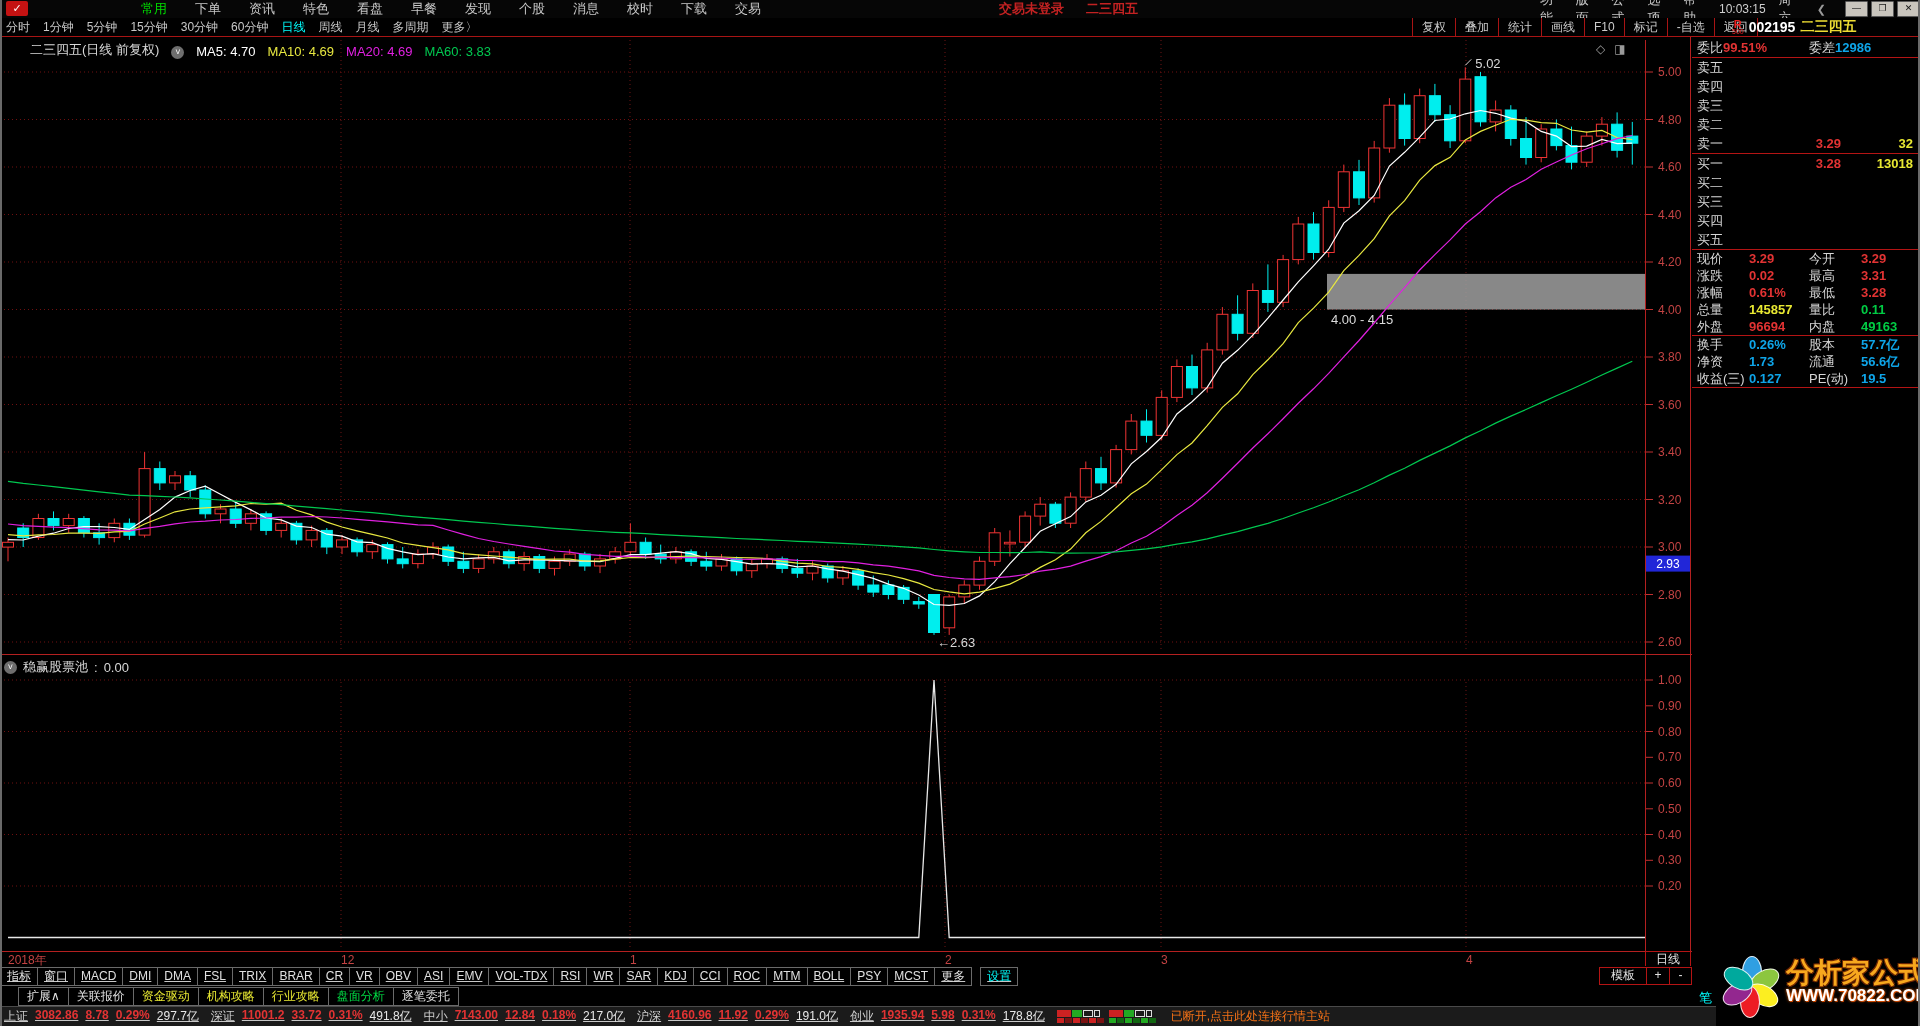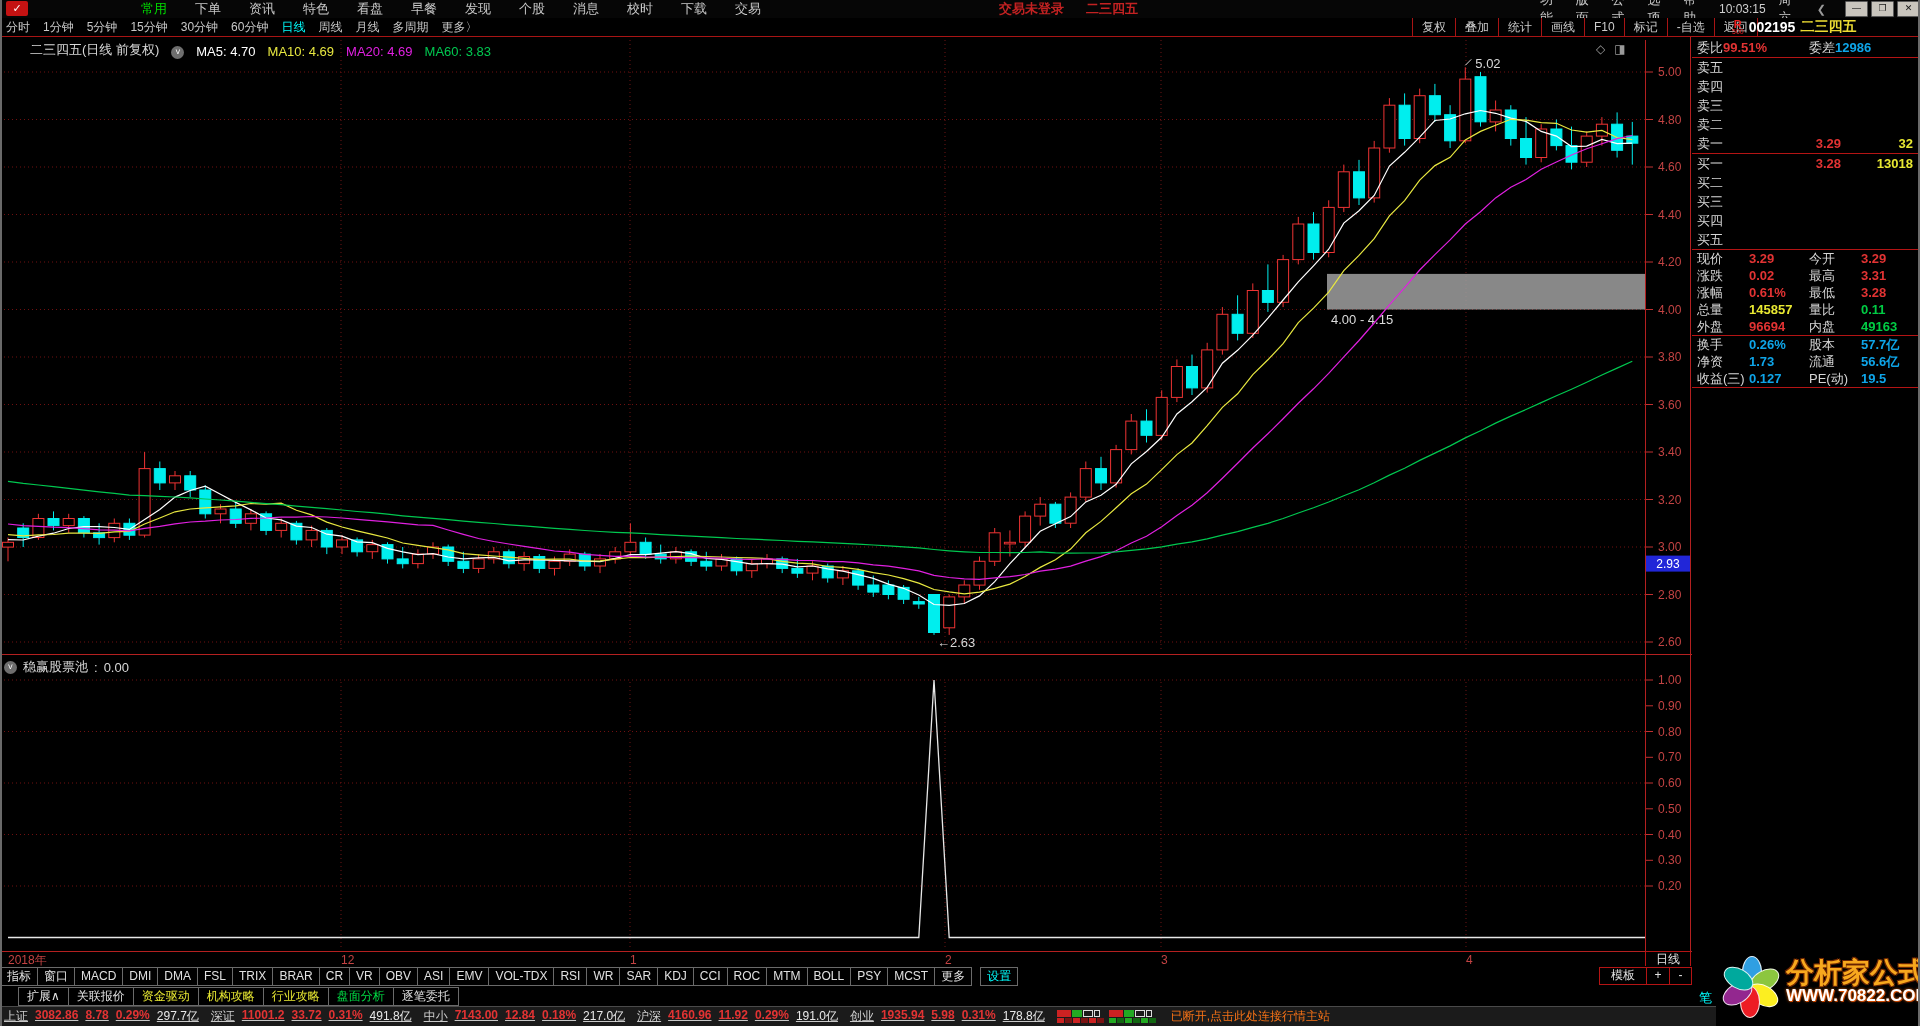--- a/index.html
+++ b/index.html
@@ -55,21 +55,21 @@
   .v{font-weight:bold;}
   .c-r{color:#e23333;} .c-y{color:#e8e832;} .c-g{color:#00cc44;} .c-w{color:#0ea5e9;}
   .f1r{flex:1;text-align:left;}
   .w44{width:52px;} .ml10{margin-left:8px;}
   .sellbuy .plabel{width:44px;}
   .sellbuy .price{flex:1;text-align:right;}
   .sellbuy .vol{width:72px;text-align:right;}
   
   #djx-box{position:absolute;left:1645px;top:951px;width:44px;height:16px;border:1px solid #b41414;z-index:3;
            color:#e6e6e6;font-size:12px;line-height:15px;text-align:center;background:#000;}
-  #tabsrow{position:absolute;left:0;top:966px;width:1692px;height:20px;display:flex;z-index:3;background:#000;}
+  #tabsrow{position:absolute;left:0;top:966px;width:1692px;height:20px;display:flex;z-index:3;background:#000;text-decoration:underline;}
   .tab{border:1px solid #6a6a6a;margin-right:-1px;padding:0 6px;line-height:17px;font-size:12px;color:#e0e0e0;height:17px;margin-top:1px;}
   .tab.settings{color:#00ffff;margin-left:9px;}
   #tpl-box,#plus-box,#minus-box{position:absolute;top:967px;height:16px;border:1px solid #b41414;z-index:4;
            color:#e0e0e0;font-size:12px;line-height:15px;text-align:center;background:#000;}
   #tpl-box{left:1599px;width:46px;}
   #plus-box{left:1646px;width:22px;}
   #minus-box{left:1669px;width:21px;}
   #row2{position:absolute;left:0;top:986px;width:1692px;height:20px;display:flex;z-index:3;background:#000;padding-left:18px;}
   .t2{border:1px solid #6a6a6a;margin-right:-1px;padding:0 8px;line-height:17px;font-size:12px;height:17px;margin-top:1px;}
   .t2.c-w2{color:#e0e0e0;} .t2.c-yy{color:#e8e832;} .t2.c-gg{color:#00dd44;}

